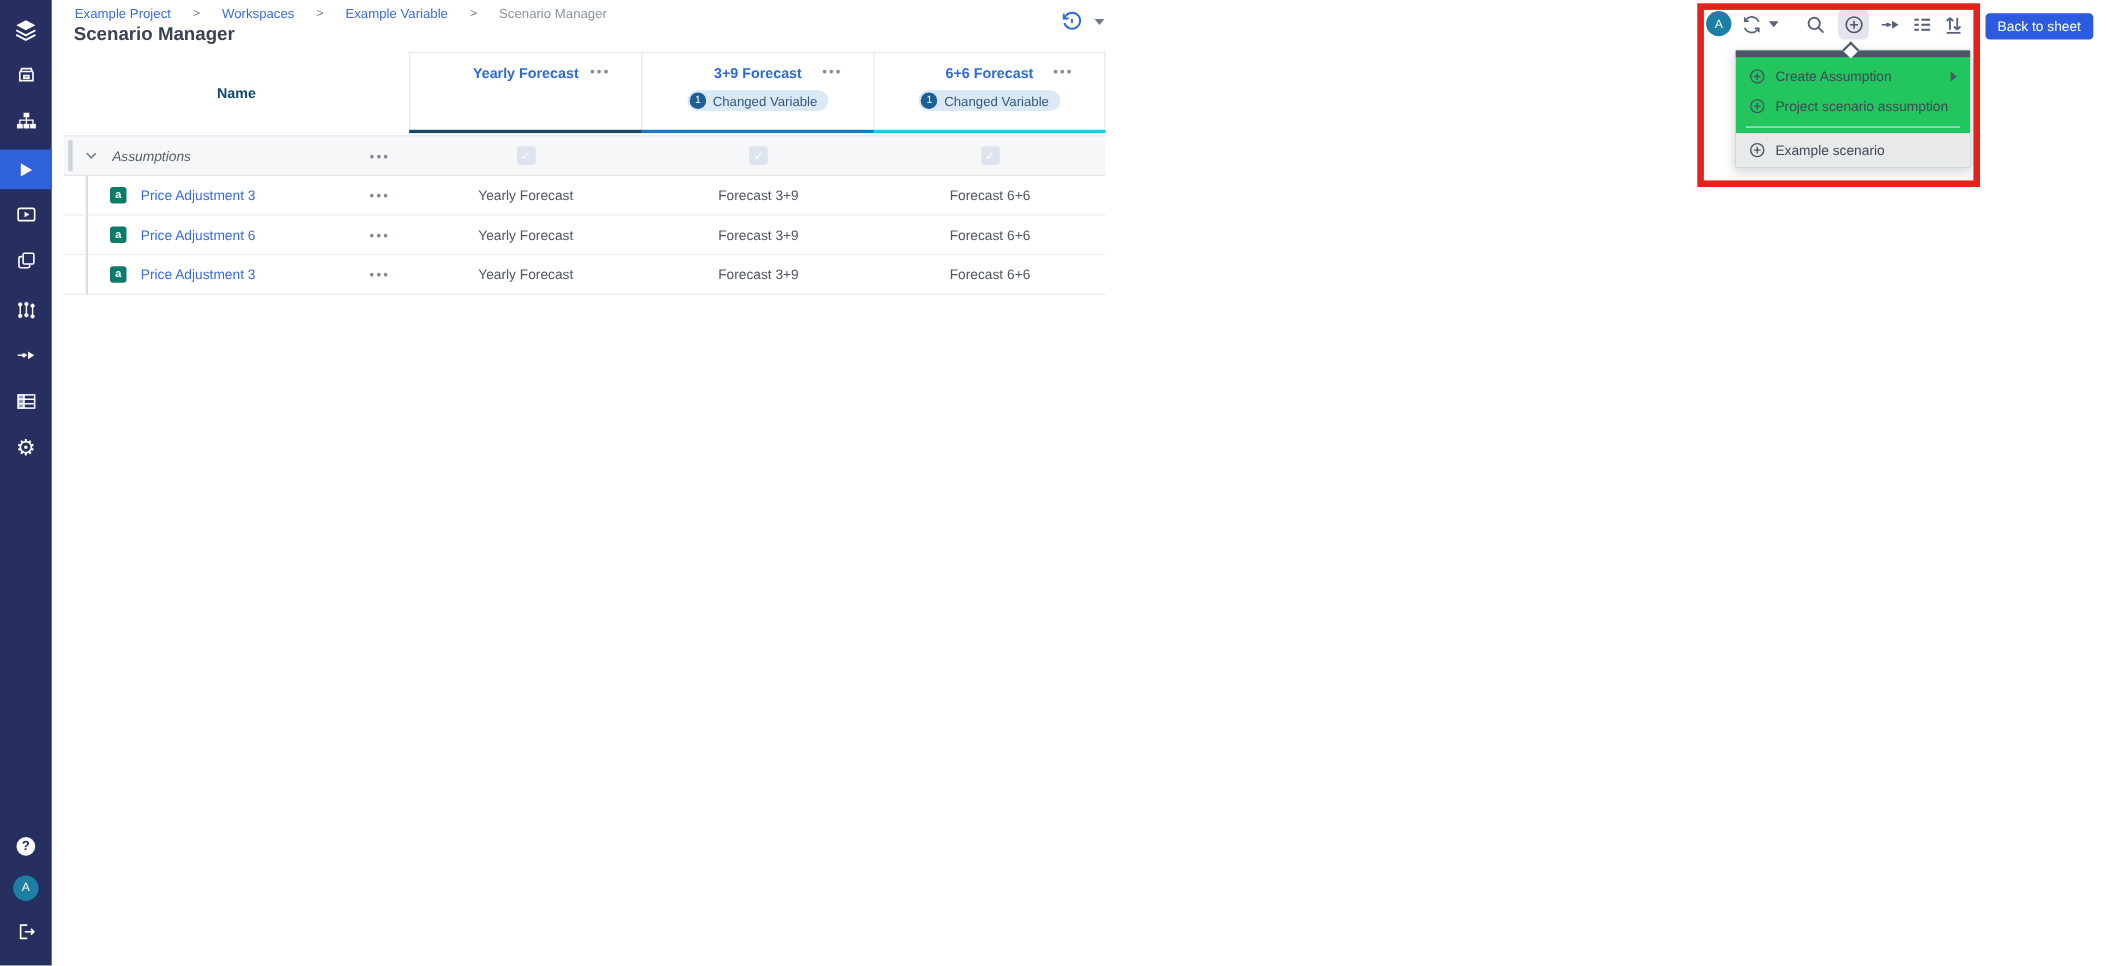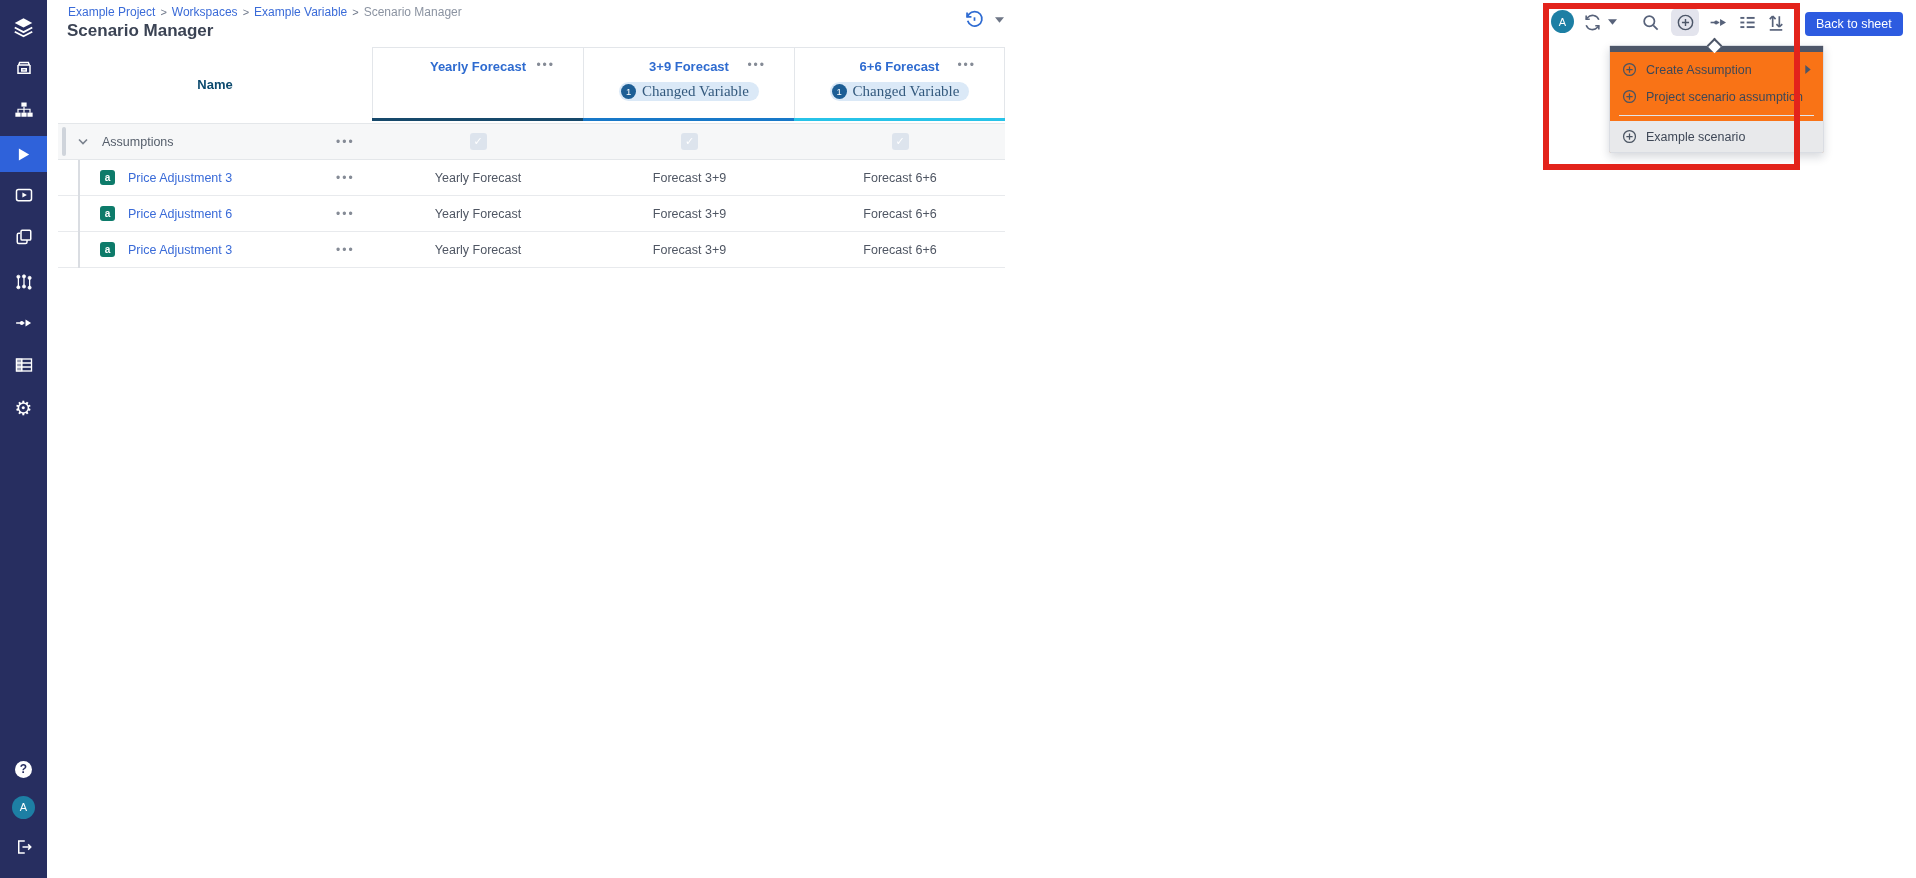--- a/index.html
+++ b/index.html
@@ -10,21 +10,21 @@
   }
 
   
   .sidebar { position:absolute; left:0; top:0; width:47px; height:878px; background:#272e60; z-index:5; }
   .side-item { position:absolute; left:0; width:47px; height:34px; display:flex; align-items:center; justify-content:center; cursor:pointer; }
   .side-item.active { height:36px; background:#2f62da; }
   .help-circle { width:17px; height:17px; border-radius:50%; background:#fff; color:#272e60; font-size:12px; font-weight:bold; display:flex; align-items:center; justify-content:center; }
   .avatar { width:23px; height:23px; border-radius:50%; background:#1d7fa4; color:#fff; font-size:11px; display:flex; align-items:center; justify-content:center; }
 
   
-  .breadcrumb { position:absolute; left:68px; top:5px; font-size:12px; display:flex; gap:5px; align-items:center; }
+  .breadcrumb { position:absolute; left:68px; top:5px; font-size:12px; display:flex; gap:20px; align-items:center; }
   .crumb-link { color:#3a6bd8; cursor:pointer; }
   .crumb-sep { color:#6d7689; font-size:11px; }
   .crumb-current { color:#8b93a1; }
   .page-title { position:absolute; left:67px; top:21px; font-size:17px; color:#3b4354; }
 
   .history-ctl { position:absolute; left:964px; top:9px; display:flex; align-items:flex-start; gap:10px; }
   .history-chevron { margin-top:8px; }
 
   
   .sm-table { position:absolute; left:58px; top:47px; width:947px; }
@@ -36,24 +36,24 @@
   .hdr-col .col-title { display:block; text-align:center; font-weight:bold; font-size:13px; color:#2e6bd0; cursor:pointer; }
   .hdr-dots { position:absolute; right:28px; top:11px; }
   .dots { color:#858b96; font-size:12px; letter-spacing:2px; cursor:pointer; line-height:1; }
   .underline { position:absolute; left:-1px; right:-1px; bottom:0; height:3px; }
   .u-yearly { background:#17496b; }
   .u-39 { background:#1878c8; }
   .u-66 { background:#27c3e8; }
   .badge-wrap { margin-top:8px; display:flex; justify-content:center; }
   .badge { height:19px; background:#dbe9f7; border-radius:10px; display:flex; align-items:center; gap:6px; padding:0 10px 0 2px; }
   .badge-count { width:15px; height:15px; border-radius:50%; background:#1d5e95; color:#fff; font-size:9.5px; display:flex; align-items:center; justify-content:center; }
-  .badge-label { font-size:15px; color:#33597d; white-space:nowrap;font-family:Liberation Serif, serif; }
+  .badge-label { font-size:12px; color:#33597d; white-space:nowrap; }
 
   .body-rows { margin-top:2px; }
-  .group-row { height:37px; background:#f6f7f8; border-top:1px solid #e4e7ea; border-bottom:1px solid #e4e7ea; }
+  .group-row { height:37px; background:#f6f7f8; border-top:1px solid #e4e7ea; border-bottom:1px solid #e4e7ea;font-style:italic; }
   .group-name { position:relative; display:flex; align-items:center; }
   .group-accent { position:absolute; left:4px; top:3px; bottom:3px; width:4px; border-radius:2px; background:#cfd4db; }
   .group-chevron { position:absolute; left:20px; top:14px; cursor:pointer; }
   .group-label { position:absolute; left:44px; font-size:12.5px; color:#555e6b; }
   .name-dots { position:absolute; left:278px; top:12px; }
   .cbx-cell { display:flex; align-items:center; justify-content:center; }
   .cbx { width:17px; height:17px; border-radius:3px; background:#dde4ed; display:flex; align-items:center; justify-content:center; cursor:pointer; }
   .cbx::after { content:"✓"; color:#fff; font-size:11px; font-weight:bold; }
 
   .data-row { height:36px; background:#fff; border-bottom:1px solid #e8eaed; }
@@ -72,21 +72,21 @@
   .tb-plus { left:1671px; top:8px; width:28px; height:28px; border-radius:6px; background:#e3e4ed; }
   .tb-goto { left:1709px; top:13px; }
   .tb-list { left:1738px; top:13px; }
   .tb-sort { left:1766px; top:12px; }
   .back-btn { position:absolute; left:1805px; top:12px; background:#2d5be0; color:#fff; font-size:12.5px; padding:5px 11px; border-radius:4px; border:none; cursor:pointer; font-family:inherit; }
 
   
   .red-box { position:absolute; left:1543px; top:3px; width:257px; height:167px; border:6px solid #e3231b; z-index:40; pointer-events:none; }
 
   
-  .menu { position:absolute; left:1577px; top:45px; width:215px; background:#f97316; border:1px solid #dadde3; border-radius:2px; box-shadow:0 4px 10px rgba(30,40,60,.18); z-index:30;margin-left:32px; }
+  .menu { position:absolute; left:1577px; top:45px; width:215px; background:#22c55e; border:1px solid #dadde3; border-radius:2px; box-shadow:0 4px 10px rgba(30,40,60,.18); z-index:30; }
   .menu-topbar { height:6px; background:#4d5668; }
   .menu-caret { position:absolute; top:-6px; left:99px; width:11px; height:11px; background:#fff; border-top:2px solid #4d5668; border-left:2px solid #4d5668; transform:rotate(45deg); }
   .menu-list { padding:4px 0 0 0; list-style:none; }
   .menu-item { display:flex; align-items:center; gap:9px; padding:6px 12px; font-size:12.5px; color:#3f4857; cursor:pointer; }
   .menu-item .sub-arrow { margin-left:auto; }
   .menu-divider { height:1px; background:#e2e5e9; margin:5px 9px; }
   .menu-item.highlight { background:#e8e9eb; padding:8px 12px; }
 </style>
 </head>
 <body>

